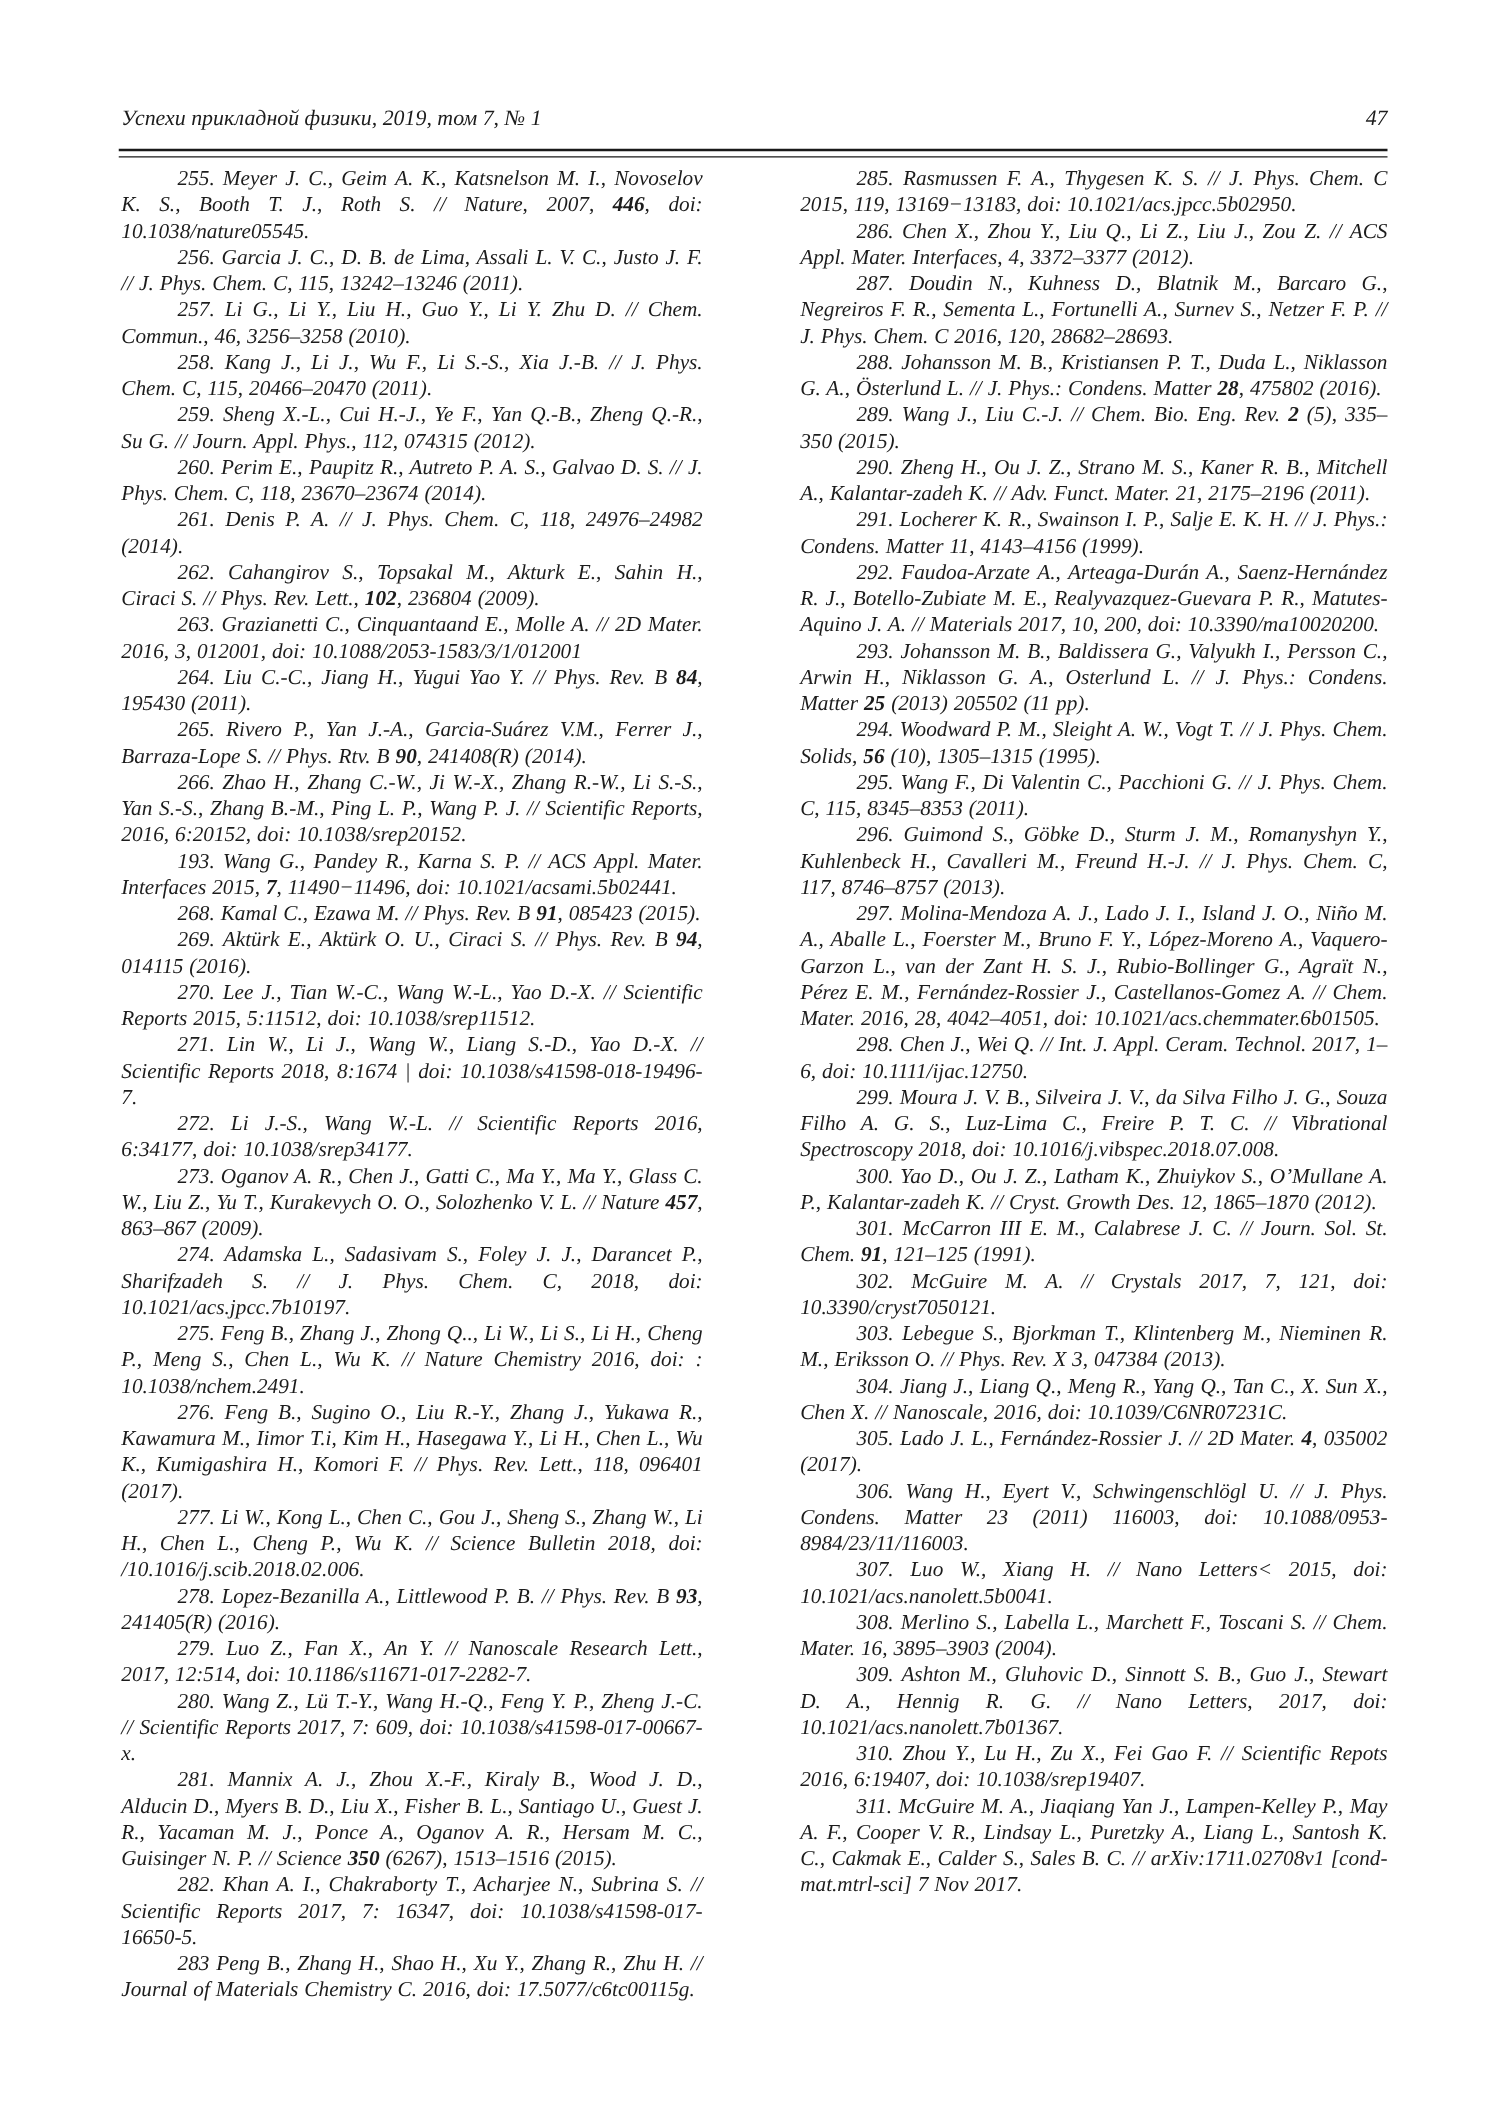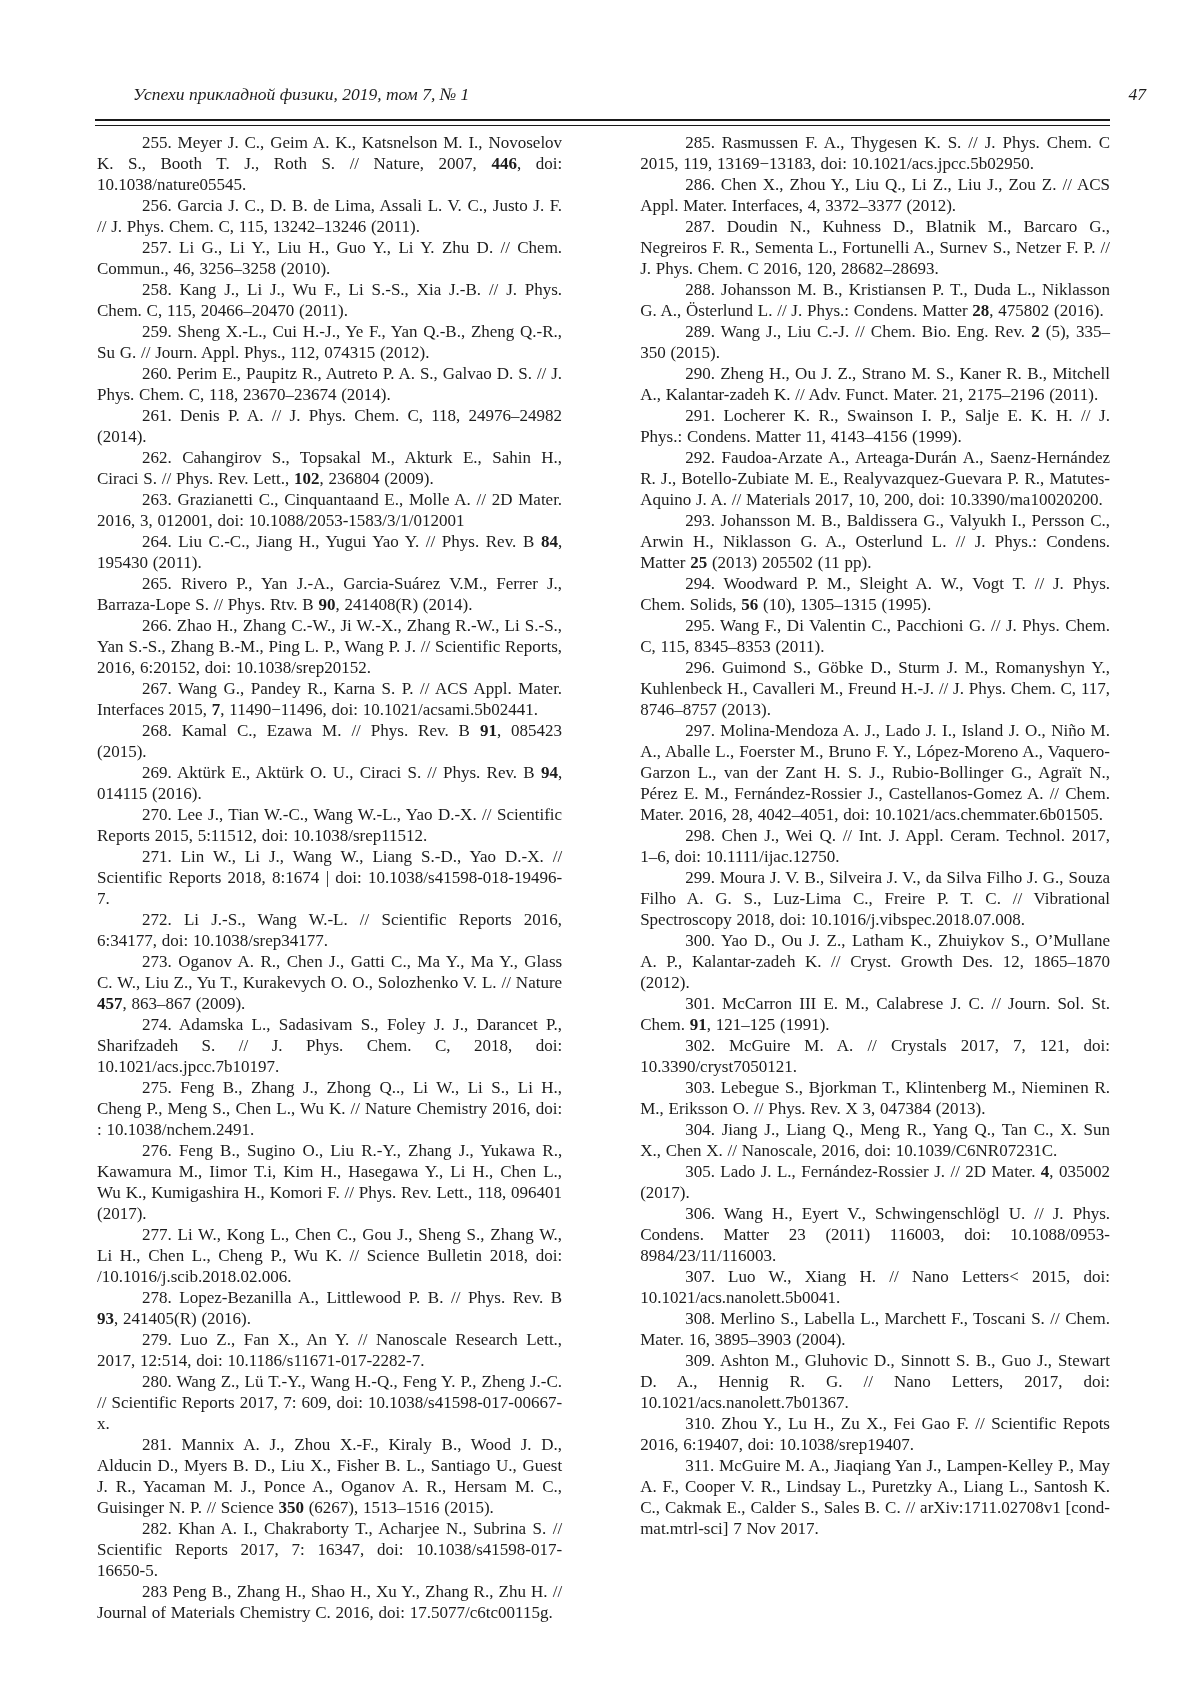--- a/index.html
+++ b/index.html
@@ -25,38 +25,38 @@
   .running-head {
     position: absolute;
     left: 97px;
     top: 84px;
     width: 1013px;
     display: flex;
     justify-content: space-between;
     align-items: baseline;
     font-style: italic;
     font-size: 17.5px;
-    margin-left: 36px;
   }
   .head-rule {
     position: absolute;
     left: 95px;
     top: 119px;
     width: 1015px;
     height: 4px;
     border-top: 2.5px solid #1a1a1a;
     border-bottom: 1.5px solid #1a1a1a;
   }
   .columns {
     position: absolute;
     left: 97px;
     top: 132px;
     width: 1013px;
     display: flex;
     gap: 30px;
+    font-style: italic;
   }
   .col {
     font-size: 17px;
     line-height: 21px;
     text-align: justify;
   }
   .col-left  { width: 489px; }
   .col-right { width: 494px; margin-left: 48px; }
   p.ref {
     margin: 0;
@@ -85,21 +85,21 @@
         <p class="ref"><span>257. Li G., Li Y., Liu H., Guo Y., Li Y. Zhu D. // Chem. Commun., 46, 3256–3258 (2010).</span></p>
         <p class="ref"><span>258. Kang J., Li J., Wu F., Li S.-S., Xia J.-B. // J. Phys. Chem. C, 115, 20466–20470 (2011).</span></p>
         <p class="ref"><span>259. Sheng X.-L., Cui H.-J., Ye F., Yan Q.-B., Zheng Q.-R., Su G. // Journ. Appl. Phys., 112, 074315 (2012).</span></p>
         <p class="ref"><span>260. Perim E., Paupitz R., Autreto P. A. S., Galvao D. S. // J. Phys. Chem. C, 118, 23670–23674 (2014).</span></p>
         <p class="ref"><span>261. Denis P. A. // J. Phys. Chem. C, 118, 24976–24982 (2014).</span></p>
         <p class="ref"><span>262. Cahangirov S., Topsakal M., Akturk E., Sahin H., Ciraci S. // Phys. Rev. Lett., </span><span class="vol-bold">102</span><span>, 236804 (2009).</span></p>
         <p class="ref"><span>263. Grazianetti C., Cinquantaand E., Molle A. // 2D Mater. 2016, 3, 012001, doi: 10.1088/2053-1583/3/1/012001</span></p>
         <p class="ref"><span>264. Liu C.-C., Jiang H., Yugui Yao Y. // Phys. Rev. B </span><span class="vol-bold">84</span><span>, 195430 (2011).</span></p>
         <p class="ref"><span>265. Rivero P., Yan J.-A., Garcia-Suárez V.M., Ferrer J., Barraza-Lope S. // Phys. Rtv. B </span><span class="vol-bold">90</span><span>, 241408(R) (2014).</span></p>
         <p class="ref"><span>266. Zhao H., Zhang C.-W., Ji W.-X., Zhang R.-W., Li S.-S., Yan S.-S., Zhang B.-M., Ping L. P., Wang P. J. // Scientific Reports, 2016, 6:20152, doi: 10.1038/srep20152.</span></p>
-        <p class="ref"><span>267. Wang G., Pandey R., Karna S. P. // ACS Appl. Mater. Interfaces 2015, </span><span class="vol-bold">7</span><span>, 11490−11496, doi: 10.1021/acsami.5b02441.</span></p>
+        <p class="ref"><span>193. Wang G., Pandey R., Karna S. P. // ACS Appl. Mater. Interfaces 2015, </span><span class="vol-bold">7</span><span>, 11490−11496, doi: 10.1021/acsami.5b02441.</span></p>
         <p class="ref"><span>268. Kamal C., Ezawa M. // Phys. Rev. B </span><span class="vol-bold">91</span><span>, 085423 (2015).</span></p>
         <p class="ref"><span>269. Aktürk E., Aktürk O. U., Ciraci S. // Phys. Rev. B </span><span class="vol-bold">94</span><span>, 014115 (2016).</span></p>
         <p class="ref"><span>270. Lee J., Tian W.-C., Wang W.-L., Yao D.-X. // Scientific Reports 2015, 5:11512, doi: 10.1038/srep11512.</span></p>
         <p class="ref"><span>271. Lin W., Li J., Wang W., Liang S.-D., Yao D.-X. // Scientific Reports 2018, 8:1674 | doi: 10.1038/s41598-018-19496-7.</span></p>
         <p class="ref"><span>272. Li J.-S., Wang W.-L. // Scientific Reports 2016, 6:34177, doi: 10.1038/srep34177.</span></p>
         <p class="ref"><span>273. Oganov A. R., Chen J., Gatti C., Ma Y., Ma Y., Glass C. W., Liu Z., Yu T., Kurakevych O. O., Solozhenko V. L. // Nature </span><span class="vol-bold">457</span><span>, 863–867 (2009).</span></p>
         <p class="ref"><span>274. Adamska L., Sadasivam S., Foley J. J., Darancet P., Sharifzadeh S. // J. Phys. Chem. C, 2018, doi: 10.1021/acs.jpcc.7b10197.</span></p>
         <p class="ref"><span>275. Feng B., Zhang J., Zhong Q.., Li W., Li S., Li H., Cheng P., Meng S., Chen L., Wu K. // Nature Chemistry 2016, doi: : 10.1038/nchem.2491.</span></p>
         <p class="ref"><span>276. Feng B., Sugino O., Liu R.-Y., Zhang J., Yukawa R., Kawamura M., Iimor T.i, Kim H., Hasegawa Y., Li H., Chen L., Wu K., Kumigashira H., Komori F. // Phys. Rev. Lett., 118, 096401 (2017).</span></p>
         <p class="ref"><span>277. Li W., Kong L., Chen C., Gou J., Sheng S., Zhang W., Li H., Chen L., Cheng P., Wu K. // Science Bulletin 2018, doi: /10.1016/j.scib.2018.02.006.</span></p>

